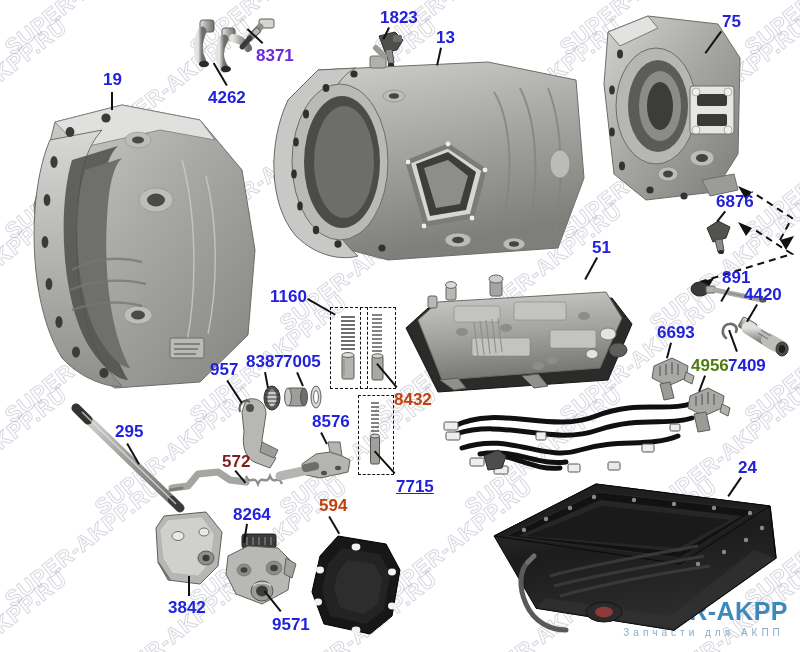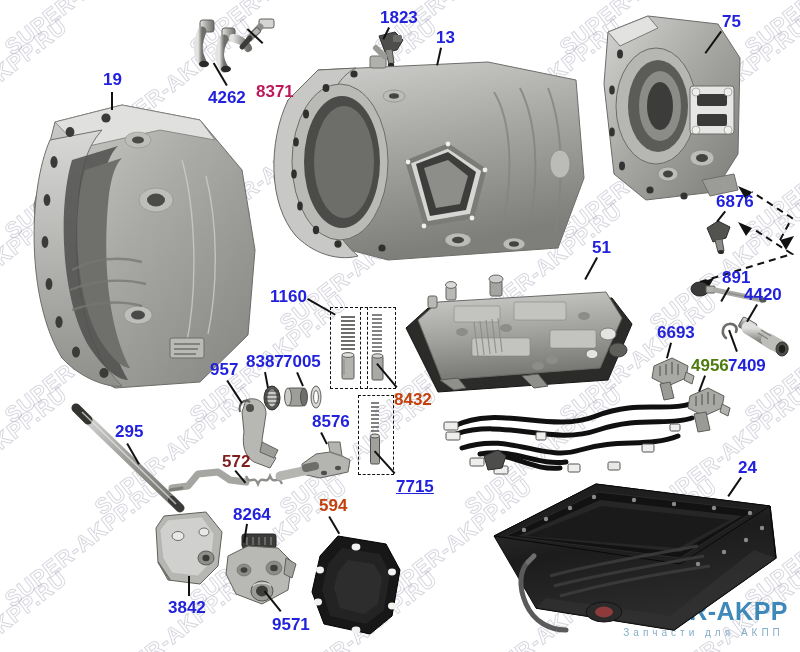--- a/index.html
+++ b/index.html
@@ -738,21 +738,21 @@
       <div class="lead" style="left: 188px; top: 596px; width: 20px; height: 1.6px; transform: rotate(-90deg);"></div>
       <div class="lead" style="left: 280px; top: 612px; width: 25.6125px; height: 1.6px; transform: rotate(-128.66deg);"></div>
       <div class="lead" style="left: 330px; top: 516px; width: 19.7231px; height: 1.6px; transform: rotate(59.5345deg);"></div>
       <div class="lead" style="left: 672px; top: 343px; width: 15.5242px; height: 1.6px; transform: rotate(104.931deg);"></div>
       <div class="lead" style="left: 706px; top: 376px; width: 17.088px; height: 1.6px; transform: rotate(110.556deg);"></div>
       <div class="lead" style="left: 742px; top: 478px; width: 23.0217px; height: 1.6px; transform: rotate(124.38deg);"></div>
     </div>
   <div id="labels">
       <div class="lbl" style="left: 103px; top: 70px; color: rgb(34, 34, 221);">19</div>
       <div class="lbl" style="left: 208px; top: 88px; color: rgb(34, 34, 221);">4262</div>
-      <div class="lbl" style="left: 256px; top: 46px; color: #be185d; margin-top: 36px;">8371</div>
+      <div class="lbl" style="left: 256px; top: 46px; color: #6d28d9;">8371</div>
       <div class="lbl" style="left: 380px; top: 8px; color: rgb(34, 34, 221);">1823</div>
       <div class="lbl" style="left: 436px; top: 28px; color: rgb(34, 34, 221);">13</div>
       <div class="lbl" style="left: 722px; top: 12px; color: rgb(34, 34, 221);">75</div>
       <div class="lbl" style="left: 716px; top: 192px; color: rgb(34, 34, 221);">6876</div>
       <div class="lbl" style="left: 722px; top: 268px; color: rgb(34, 34, 221);">891</div>
       <div class="lbl" style="left: 744px; top: 285px; color: rgb(34, 34, 221);">4420</div>
       <div class="lbl" style="left: 728px; top: 356px; color: rgb(34, 34, 221);">7409</div>
       <div class="lbl" style="left: 592px; top: 238px; color: rgb(34, 34, 221);">51</div>
       <div class="lbl" style="left: 270px; top: 287px; color: rgb(34, 34, 221);">1160</div>
       <div class="lbl" style="left: 210px; top: 360px; color: rgb(34, 34, 221);">957</div>

